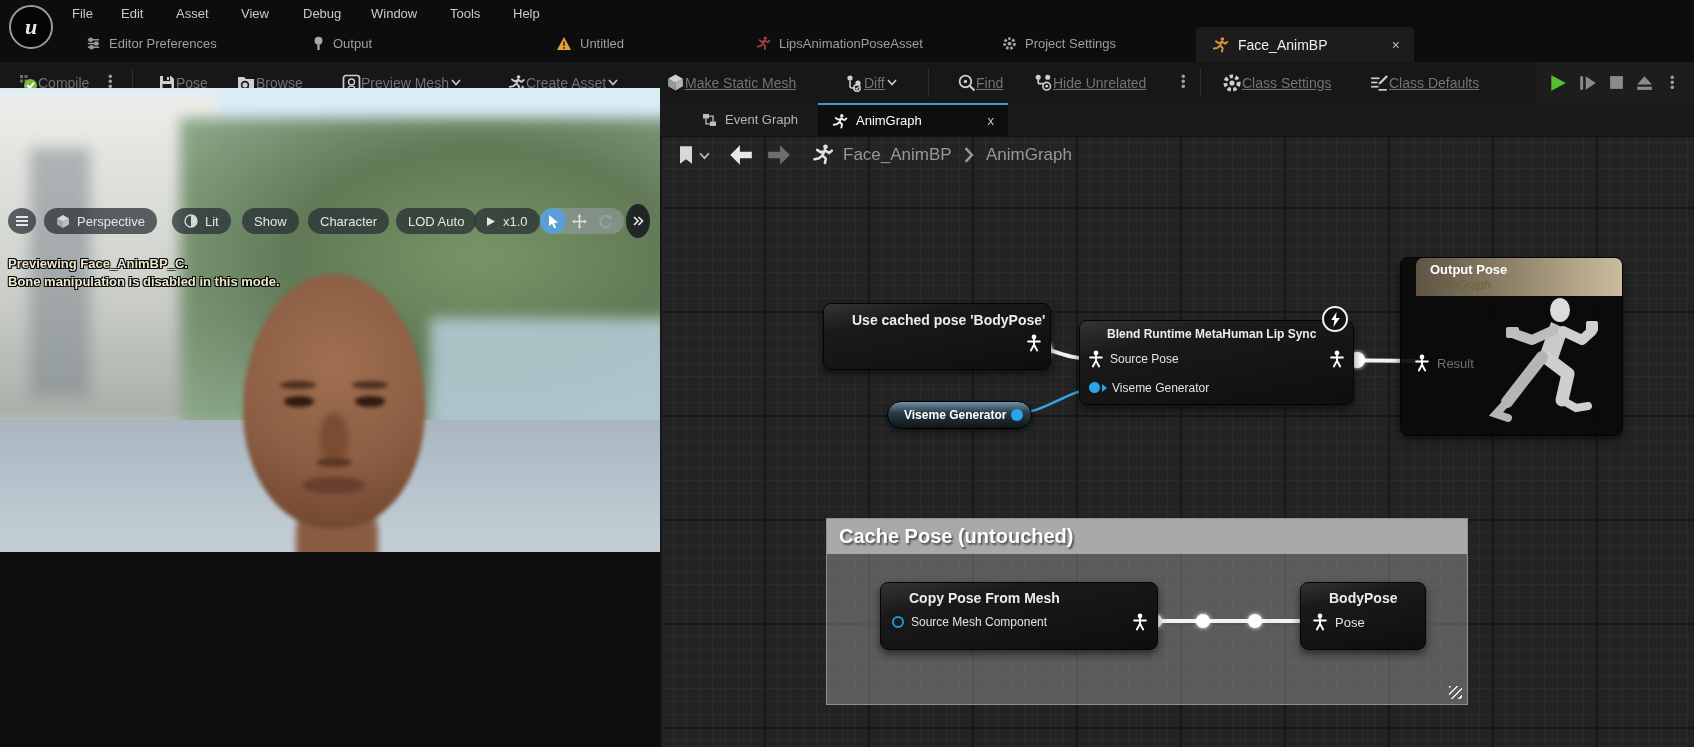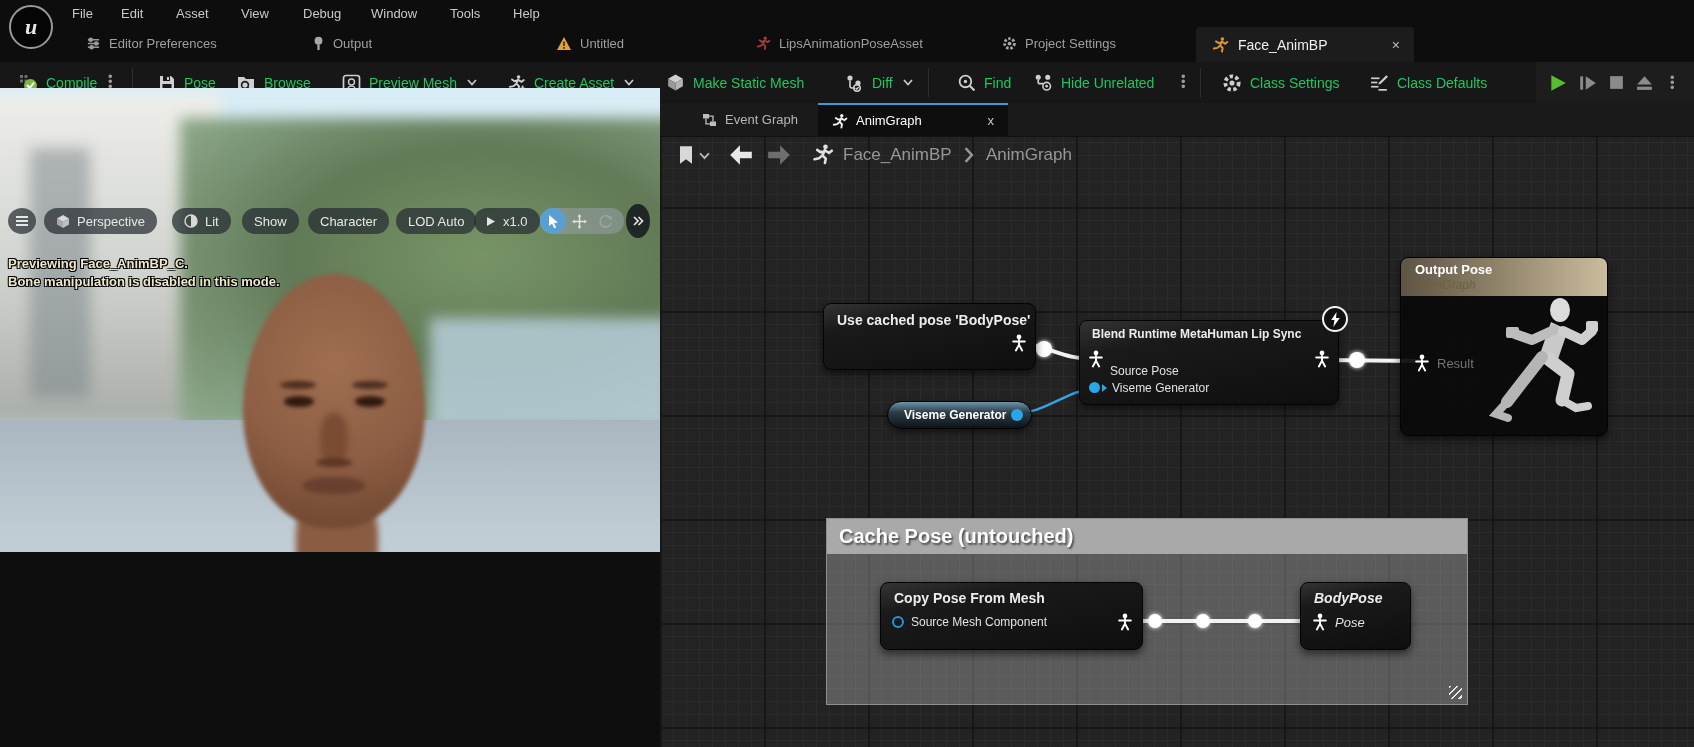--- a/index.html
+++ b/index.html
@@ -15,21 +15,21 @@
         font-weight:bold;font-size:22px;display:flex;align-items:center;justify-content:center;z-index:5;}
   .atab{top:33px;height:20px;display:flex;align-items:center;gap:8px;color:#9f9f9f;
         font-size:13px;filter:blur(.5px);}
   .atab .lbl{white-space:nowrap;}
   .active-tab{left:1196px;top:27px;width:218px;height:35px;background:#1c1c1c;
         display:flex;align-items:center;gap:9px;padding-left:16px;box-sizing:border-box;
         color:#efefef;font-size:14px;border-top-left-radius:4px;border-top-right-radius:4px;z-index:2;}
   .active-tab .close{margin-left:auto;margin-right:14px;color:#bdbdbd;font-size:14px;cursor:pointer;}
   
   .toolbar{left:0;top:62px;width:1694px;height:41px;background:#171717;border-bottom:1px solid #050505;}
-  .tbtn{top:0;height:41px;display:flex;align-items:center;gap:8px;color:#22c55e;font-size:14px;cursor:pointer;}
+  .tbtn{top:0;height:41px;display:flex;align-items:center;color:#737373;font-size:14px;cursor:pointer;text-decoration:underline;}
   .vsep{top:6px;width:1px;height:29px;background:#2e2e2e;}
   .dots{color:#9a9a9a;font-size:13px;letter-spacing:0;line-height:5px;cursor:pointer;}
   .chev{margin-left:2px;}
   .playgroup{left:1536px;top:62px;width:158px;height:41px;background:#1d1d1d;display:flex;
              align-items:center;gap:10px;padding-left:12px;box-sizing:border-box;}
   
   .viewport{left:0;top:88px;width:660px;height:464px;overflow:hidden;background:#15803d;}
   .vp-pill{height:26px;top:120px;border-radius:14px;background:rgba(38,44,50,.72);color:#e6e6e6;
            font-size:13px;display:flex;align-items:center;gap:7px;padding:0 12px;box-sizing:border-box;cursor:pointer;}
   .vp-overlay{color:#efe8cf;font-size:13px;font-weight:bold;
@@ -46,21 +46,21 @@
        linear-gradient(90deg,#2b2b2b 1px,transparent 1px);
      background-size:104px 104px,104px 104px,13px 13px,13px 13px;}
   .tabstrip{left:660px;top:103px;width:1034px;height:33px;background:#1a1a1a;border-bottom:1px solid #101010;}
   .gtab{top:0;height:33px;display:flex;align-items:center;gap:8px;font-size:13px;cursor:pointer;box-sizing:border-box;}
   .gtab.inactive{color:#b5b5b5;}
   .gtab.active{background:#0e0e0e;border-top:2px solid #3f9bd8;color:#fff;}
   .crumb{color:#979797;font-size:17px;cursor:pointer;}
   
   .gnode{border:1px solid #040404;border-radius:8px;
      background:linear-gradient(168deg,#343434 0%,#1a1a1a 26%,#0e0e0e 100%);
-     box-shadow:0 4px 8px rgba(0,0,0,.55);cursor:pointer;}
+     box-shadow:0 4px 8px rgba(0,0,0,.55);cursor:pointer;padding-left:15px;}
   .ntitle{font-size:14px;font-weight:bold;color:#ececec;white-space:nowrap;}
   .plabel{font-size:12px;color:#e2e2e2;white-space:nowrap;}
   .pose-pin{width:14px;height:18px;}
   .comment{background:rgba(165,165,165,.44);border:1px solid #8f8f8f;cursor:pointer;}
   .comment-hdr{background:#a9a9a9;height:35px;display:flex;align-items:center;padding-left:12px;
      font-size:20px;font-weight:bold;color:#fdfdfd;text-shadow:1.5px 1.5px 2px rgba(0,0,0,.55);}
   .rhandle{width:13px;height:13px;background:repeating-linear-gradient(135deg,#e8e8e8 0 2px,transparent 2px 5px);cursor:nwse-resize;}
   .pill-node{border-radius:14px;border:1px solid #000;
      background:linear-gradient(180deg,#6e93a8 0%,#2b3d48 40%,#0e1317 100%);
      box-shadow:0 3px 6px rgba(0,0,0,.5);display:flex;align-items:center;cursor:pointer;}
@@ -454,21 +454,21 @@
         <path d="M6 5 V9.5 M0.8 6.6 H11.2 M6 9.5 L3.2 14.6 M6 9.5 L8.8 14.6" stroke="#fff" stroke-width="1.7" stroke-linecap="round" fill="none"></path>
       </svg>
   </div>
 
   <div class="abs gnode" style="left:1079px;top:320px;width:258px;height:83px;">
     <div class="ntitle" style="padding:6px 0 0 12px;font-size:12px;">Blend Runtime MetaHuman Lip Sync</div>
     <svg class="abs pose-pin" style="left:9px;top:29px;" viewBox="0 0 12 16">
         <circle cx="6" cy="2.6" r="2.1" fill="#fff"></circle>
         <path d="M6 5 V9.5 M0.8 6.6 H11.2 M6 9.5 L3.2 14.6 M6 9.5 L8.8 14.6" stroke="#fff" stroke-width="1.7" stroke-linecap="round" fill="none"></path>
       </svg>
-    <div class="abs plabel" style="left:30px;top:31px;margin-top:12px;">Source Pose</div>
+    <div class="abs plabel" style="left:30px;top:31px;">Source Pose</div>
     <div class="abs" style="left:9px;top:61px;width:11px;height:11px;border-radius:50%;background:#28a6e8;"></div>
     <div class="abs" style="left:22px;top:63px;width:0;height:0;border-left:5px solid #28a6e8;border-top:4px solid transparent;border-bottom:4px solid transparent;"></div>
     <div class="abs plabel" style="left:32px;top:60px;">Viseme Generator</div>
     <svg class="abs pose-pin" style="right:9px;top:29px;" viewBox="0 0 12 16">
         <circle cx="6" cy="2.6" r="2.1" fill="#fff"></circle>
         <path d="M6 5 V9.5 M0.8 6.6 H11.2 M6 9.5 L3.2 14.6 M6 9.5 L8.8 14.6" stroke="#fff" stroke-width="1.7" stroke-linecap="round" fill="none"></path>
       </svg>
   </div>
   <div class="abs badge" style="left:1322px;top:306px;">
     <svg width="11" height="15" viewBox="0 0 10 14">
@@ -508,21 +508,21 @@
   <div class="abs gnode" style="left:868px;top:582px;width:261px;height:66px;margin-left:12px;">
     <div class="ntitle" style="padding:7px 0 0 13px;">Copy Pose From Mesh</div>
     <div class="abs" style="left:11px;top:33px;width:12px;height:12px;border-radius:50%;border:2.6px solid #2196d8;box-sizing:border-box;"></div>
     <div class="abs plabel" style="left:30px;top:32px;">Source Mesh Component</div>
     <svg class="abs pose-pin" style="right:10px;top:30px;" viewBox="0 0 12 16">
         <circle cx="6" cy="2.6" r="2.1" fill="#fff"></circle>
         <path d="M6 5 V9.5 M0.8 6.6 H11.2 M6 9.5 L3.2 14.6 M6 9.5 L8.8 14.6" stroke="#fff" stroke-width="1.7" stroke-linecap="round" fill="none"></path>
       </svg>
   </div>
 
-  <div class="abs gnode" style="left:1300px;top:582px;width:109px;height:66px;font-style:italic;">
+  <div class="abs gnode" style="left:1300px;top:582px;width:109px;height:66px;">
     <div class="ntitle" style="padding:7px 0 0 13px;">BodyPose</div>
     <svg class="abs pose-pin" style="left:12px;top:30px;" viewBox="0 0 12 16">
         <circle cx="6" cy="2.6" r="2.1" fill="#fff"></circle>
         <path d="M6 5 V9.5 M0.8 6.6 H11.2 M6 9.5 L3.2 14.6 M6 9.5 L8.8 14.6" stroke="#fff" stroke-width="1.7" stroke-linecap="round" fill="none"></path>
       </svg>
     <div class="abs plabel" style="left:34px;top:32px;font-size:13px;">Pose</div>
   </div>
 
 </div>
 

